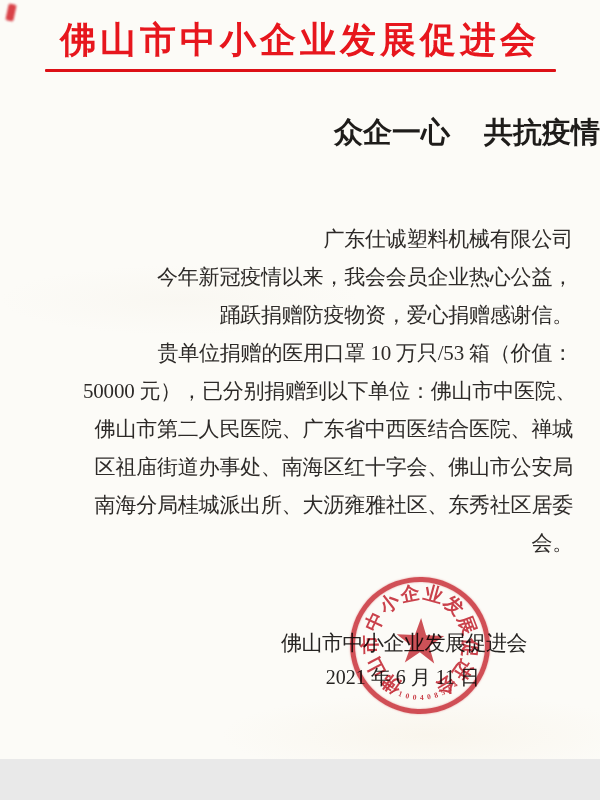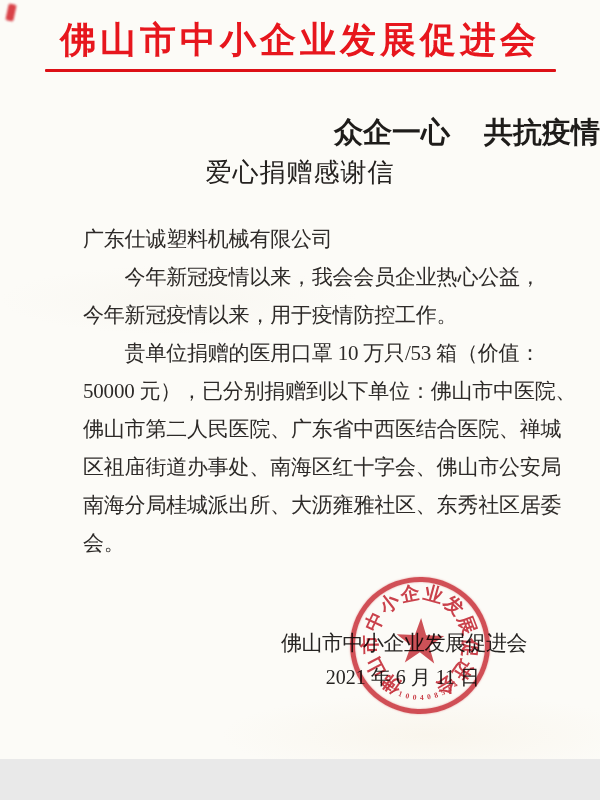--- a/index.html
+++ b/index.html
@@ -38,21 +38,21 @@
     font-size:29px;font-weight:bold;color:#1e1c1a;white-space:nowrap;
   }
   .doc-title .gap{display:inline-block;width:34px;}
   .doc-subtitle{
     position:absolute;top:155px;left:0;width:600px;text-align:center;
     font-size:26px;color:#24211f;letter-spacing:1px;white-space:nowrap;
   }
   
   .body-text{
     position:absolute;left:83px;top:220px;width:490px;
-    font-size:21px;line-height:38px;letter-spacing:-0.2px;color:#2d2a28;
+    font-size:21px;line-height:38px;letter-spacing:-0.2px;color:#2d2a28;text-align:right;
   }
   .body-text .line{white-space:pre;}
   
   .sig-org{
     position:absolute;top:629px;right:73px;
     font-size:21px;letter-spacing:-0.5px;color:#262422;white-space:nowrap;
   }
   .sig-date{
     position:absolute;top:664px;right:73px;width:248px;text-align:center;
     font-size:20px;color:#262422;white-space:nowrap;
@@ -92,26 +92,25 @@
 <div class="page">
 
   <div class="speck"></div>
 
   <div class="org-header">佛山市中小企业发展促进会</div>
 
   <div class="red-rule"></div>
 
   <div class="doc-title"><span>众企一心</span><span class="gap"></span><span>共抗疫情</span></div>
 
-  <div class="doc-subtitle">爱心捐赠感谢信</div>
 
   <div class="body-text">
     <div class="line">广东仕诚塑料机械有限公司</div>
     <div class="line">　　今年新冠疫情以来，我会会员企业热心公益，</div>
-    <div class="line">今年新冠疫情以来，用于疫情防控工作。</div>
+    <div class="line">踊跃捐赠防疫物资，爱心捐赠感谢信。</div>
     <div class="line">　　贵单位捐赠的医用口罩 10 万只/53 箱（价值：</div>
     <div class="line">50000 元），已分别捐赠到以下单位：佛山市中医院、</div>
     <div class="line">佛山市第二人民医院、广东省中西医结合医院、禅城</div>
     <div class="line">区祖庙街道办事处、南海区红十字会、佛山市公安局</div>
     <div class="line">南海分局桂城派出所、大沥雍雅社区、东秀社区居委</div>
     <div class="line">会。</div>
   </div>
 
   <div class="sig-org">佛山市中小企业发展促进会</div>
   <div class="sig-date">2021 年 6 月 11 日</div>

